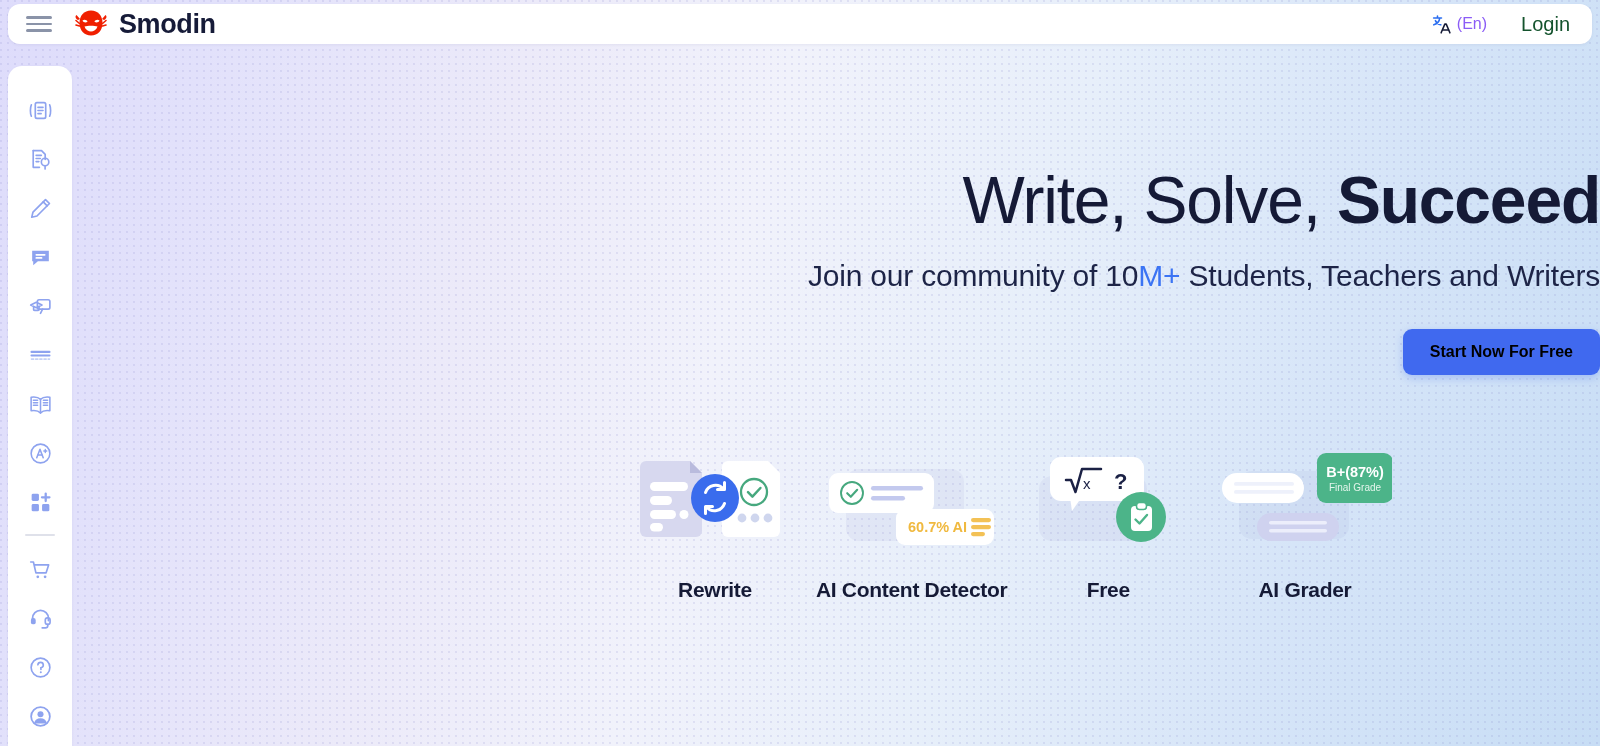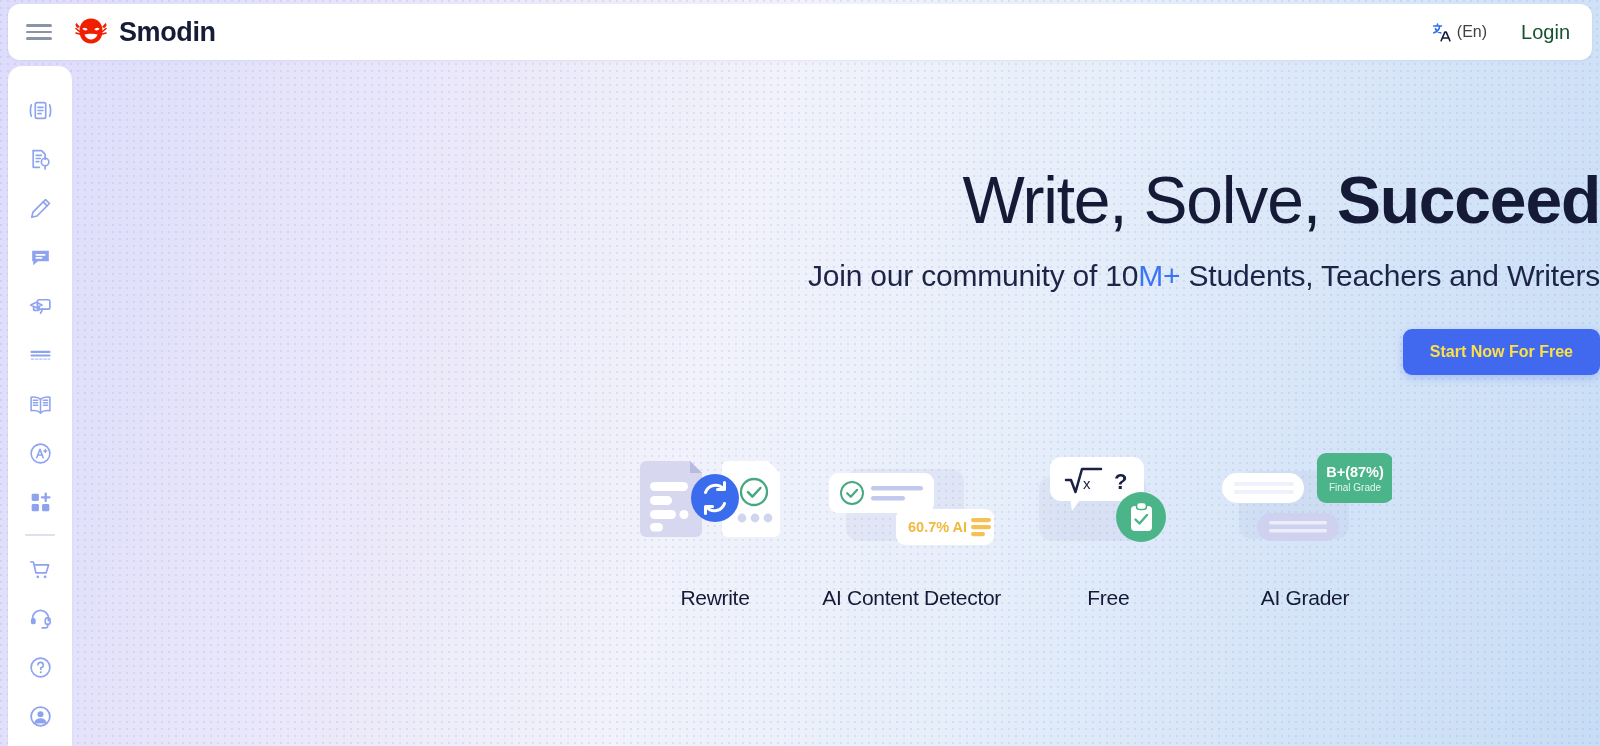--- a/index.html
+++ b/index.html
@@ -15,21 +15,21 @@
     background:
       radial-gradient(circle at 1px 1px, rgba(130,130,200,0.16) 1px, transparent 1.2px) 0 0 / 7px 7px,
       linear-gradient(105deg, #dedcfb 0%, #e2e1fb 12%, #eceaf9 30%, #f1f2fb 45%, #e7effa 62%, #d6e5f8 80%, #c7ddf5 100%);
     position: relative;
   }
 
   
   .topbar {
     position: absolute;
     top: 4px; left: 8px; right: 8px;
-    height: 56px;
+    height: 40px;
     background: #ffffff;
     border-radius: 12px;
     display: flex;
     align-items: center;
     padding: 0 22px 0 18px;
     box-shadow: 0 1px 3px rgba(60,60,120,0.07);
     z-index: 20;
   }
 
   .hamburger {
@@ -54,21 +54,21 @@
     letter-spacing: -0.4px;
   }
 
   .topbar-right {
     margin-left: auto;
     display: flex; align-items: center; gap: 34px;
   }
   .lang-switch {
     display: flex; align-items: center; gap: 5px;
     cursor: pointer;
-    font-size: 16px; color: #404040;
+    font-size: 16px; color: #8b5cf6;
   }
   .lang-icon { width: 21px; height: 21px; display: block; }
   .login-link {
     font-size: 20px; color: #14532d; cursor: pointer;
   }
 
   
   .sidebar {
     position: absolute;
     top: 66px; left: 8px;
@@ -120,21 +120,21 @@
     color: #1d2447;
     font-weight: 400;
     letter-spacing: -0.2px;
     white-space: nowrap;
   }
   .subhead .accent { color: #3b74f4; }
 
   .cta {
     margin-top: 36px;
     background: #4069ef;
-    color: #fde047;
+    color: #000000;
     font-size: 16px;
     font-weight: bold;
     border: none;
     border-radius: 9px;
     padding: 14px 27px;
     cursor: pointer;
     box-shadow: 0 3px 9px rgba(64,105,239,0.30);
     font-family: "Liberation Sans", sans-serif;
   }
 
@@ -149,22 +149,22 @@
   .feature {
     width: 190px;
     display: flex; flex-direction: column; align-items: center;
     cursor: pointer;
   }
   .feature-art {
     width: 175px; height: 105px;
     position: relative;
   }
   .feature-label {
-    margin-top: 30px;
-    font-size: 21px; font-weight: normal; color: #151a36;
+    margin-top: 22px;
+    font-size: 21px; font-weight: bold; color: #151a36;
     letter-spacing: -0.3px;
     white-space: nowrap;
   }
 </style>
 </head>
 <body>
 
 <div class="topbar">
 
   <div class="hamburger">

